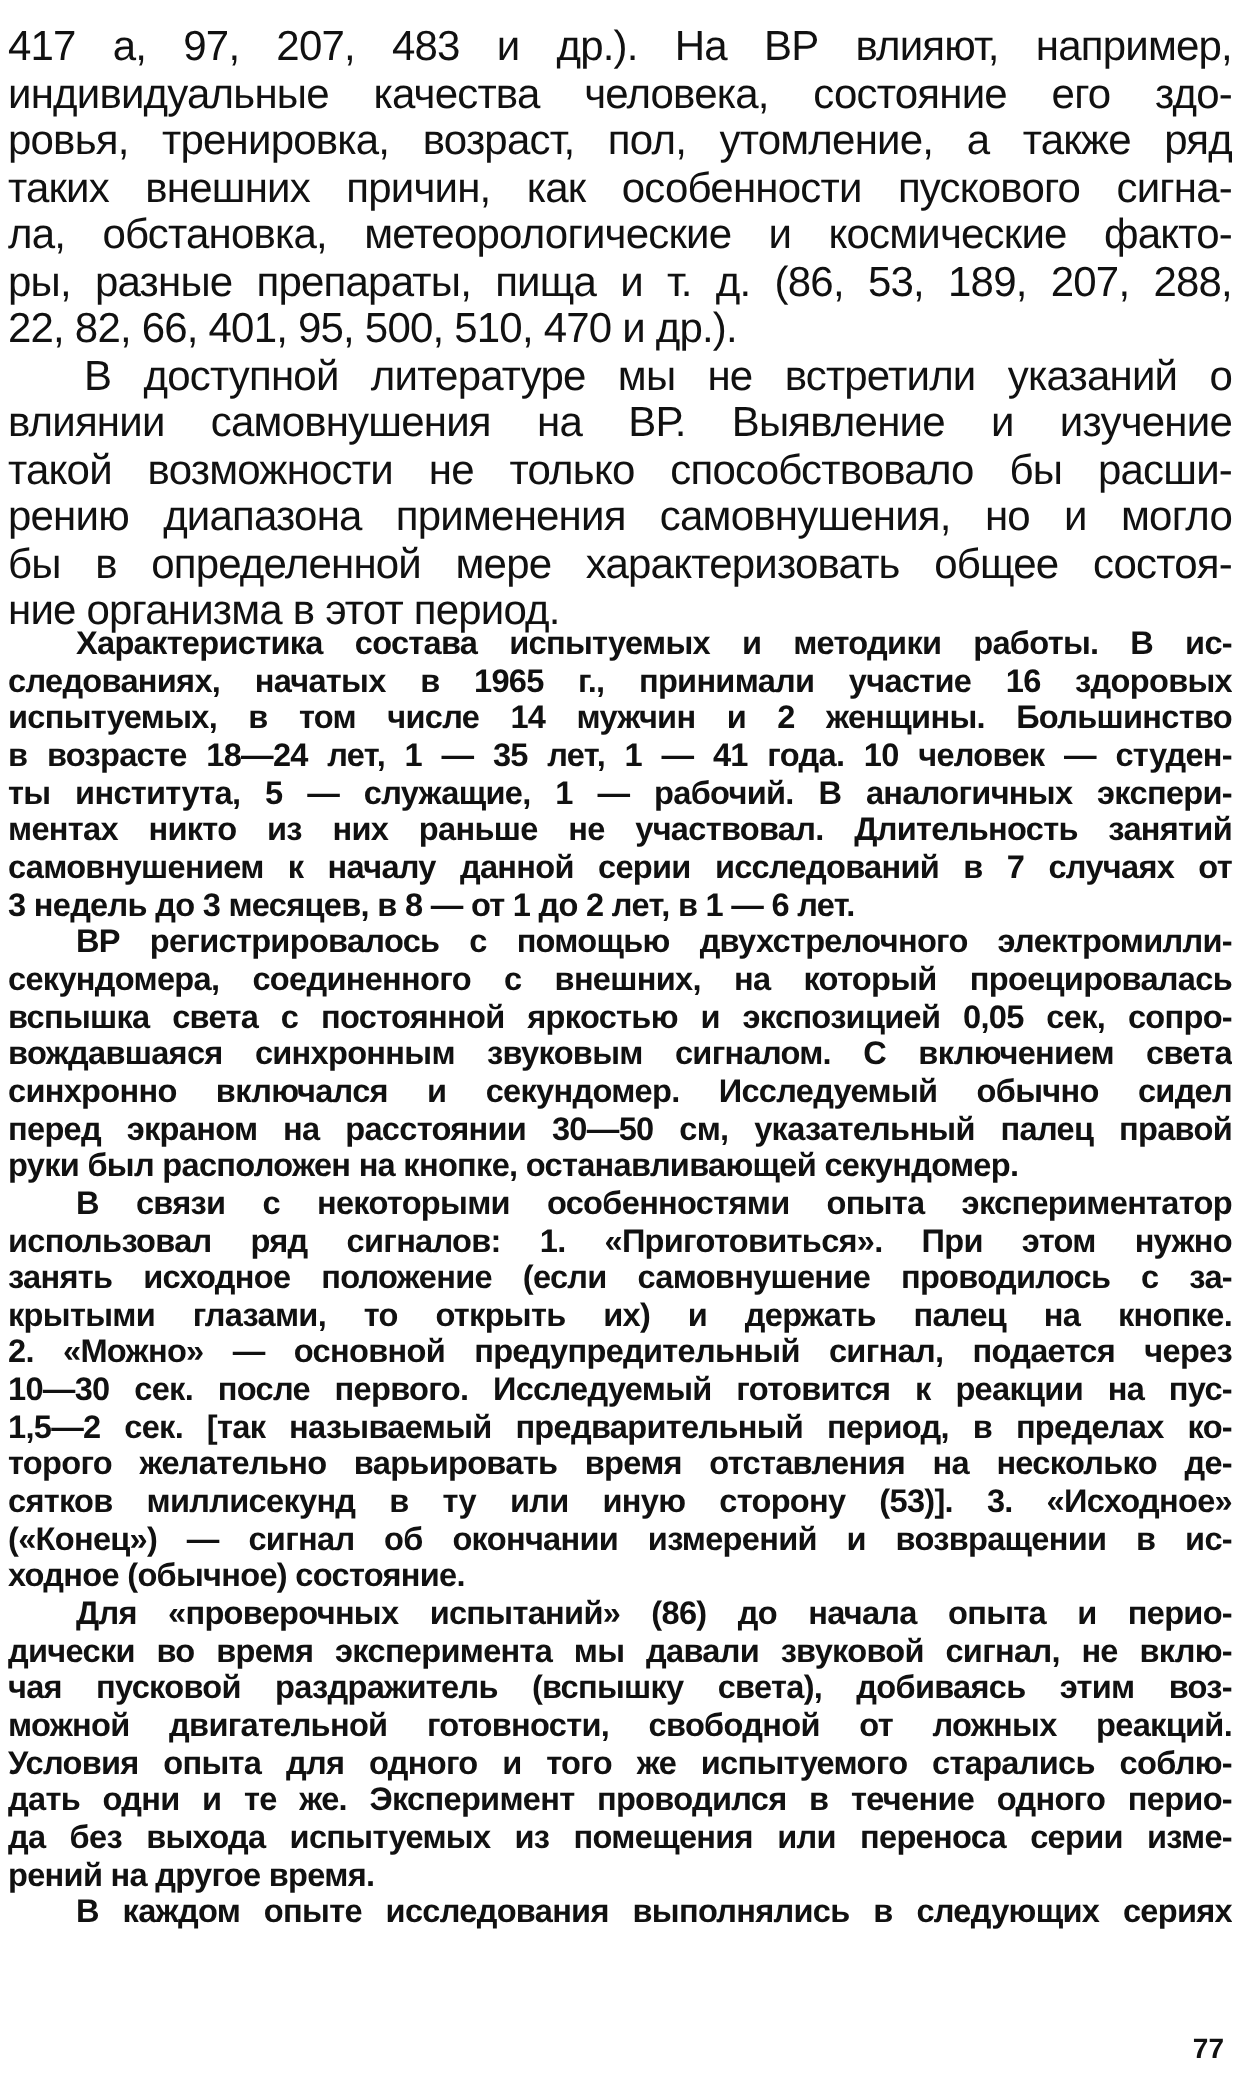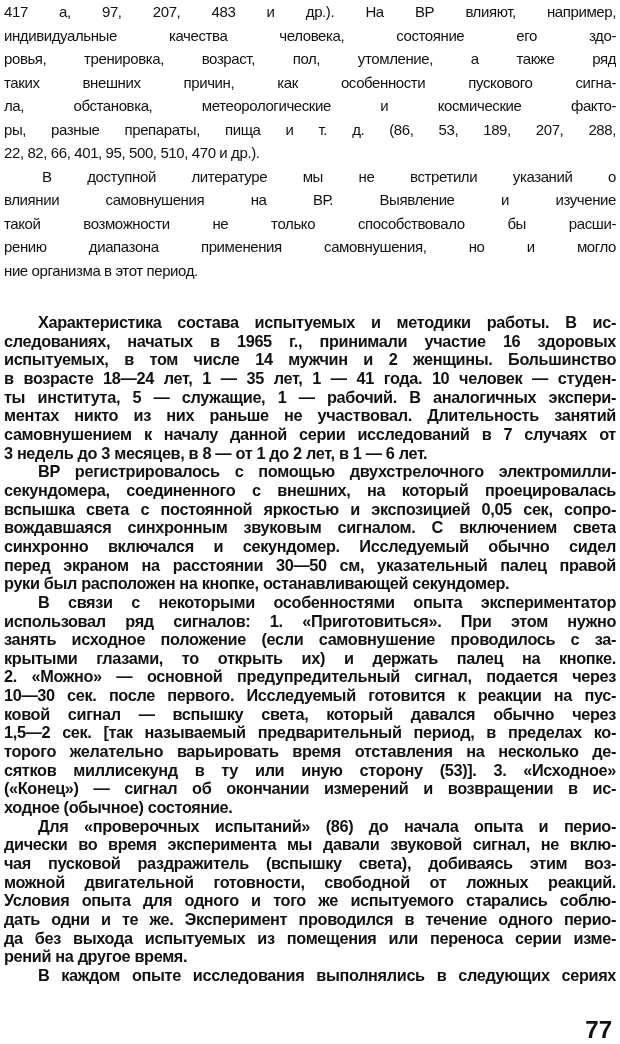--- a/index.html
+++ b/index.html
@@ -1,27 +1,27 @@
 <!DOCTYPE html>
 <html><head>
 <meta charset="utf-8">
 <style>
   html, body { margin:0; padding:0; background:#ffffff; }
   body { width:620px; height:1044px; overflow:hidden; position:relative; color:#111; }
   .page { position:absolute; left:4px; top:0; width:612px; }
-  .big { font-family:"Liberation Sans", sans-serif; font-size:15px; line-height:23.5px; font-stretch:condensed; }
+  .big { font-family:"Liberation Sans", sans-serif; font-size:21px; line-height:23.5px; font-stretch:condensed;margin-top:12px; }
   .small { font-family:"Liberation Sans", sans-serif; font-size:16.3px; line-height:18.65px; font-weight:bold; }
   .line { display:block; white-space:nowrap; text-align:justify; text-align-last:justify; overflow:hidden; }
   .line.last { text-align-last:left; }
   .indent { padding-left:38px; }
   .indent-s { padding-left:34px; }
   .sect-big { position:absolute; top:0; left:0; right:0; letter-spacing:-0.4px; }
   .sect-small { position:absolute; top:313px; left:0; right:0; letter-spacing:-0.35px; }
   .run-head { font-weight:bold;margin-top:12px; }
-  .pagenum { position:absolute; right:4px; top:1016px; font-family:"Liberation Sans", sans-serif; font-size:24px; font-weight:bold;margin-left:29px; }
+  .pagenum { position:absolute; right:4px; top:1016px; font-family:"Liberation Sans", sans-serif; font-size:14px; font-weight:bold;margin-left:29px; }
 </style>
 </head>
 <body>
 
 <div class="page">
 
   <div class="sect-big big">
     <div>
       <span class="line">417 а, 97, 207, 483 и др.). На ВР влияют, например,</span>
       <span class="line">индивидуальные качества человека, состояние его здо-</span>
@@ -29,20 +29,21 @@
       <span class="line">таких внешних причин, как особенности пускового сигна-</span>
       <span class="line">ла, обстановка, метеорологические и космические факто-</span>
       <span class="line">ры, разные препараты, пища и т. д. (86, 53, 189, 207, 288,</span>
       <span class="line last">22, 82, 66, 401, 95, 500, 510, 470 и др.).</span>
     </div>
     <div>
       <span class="line indent">В доступной литературе мы не встретили указаний о</span>
       <span class="line">влиянии самовнушения на ВР. Выявление и изучение</span>
       <span class="line">такой возможности не только способствовало бы расши-</span>
       <span class="line">рению диапазона применения самовнушения, но и могло</span>
+      <span class="line">бы в определенной мере характеризовать общее состоя-</span>
       <span class="line last">ние организма в этот период.</span>
     </div>
   </div>
 
   <div class="sect-small small">
     <div>
       <span class="line indent-s"><span class="run-head">Характеристика состава испытуемых и методики работы.</span><span> В ис-</span></span>
       <span class="line">следованиях, начатых в 1965 г., принимали участие 16 здоровых</span>
       <span class="line">испытуемых, в том числе 14 мужчин и 2 женщины. Большинство</span>
       <span class="line">в возрасте 18—24 лет, 1 — 35 лет, 1 — 41 года. 10 человек — студен-</span>
@@ -60,21 +61,20 @@
       <span class="line">перед экраном на расстоянии 30—50 см, указательный палец правой</span>
       <span class="line last">руки был расположен на кнопке, останавливающей секундомер.</span>
     </div>
     <div>
       <span class="line indent-s">В связи с некоторыми особенностями опыта экспериментатор</span>
       <span class="line">использовал ряд сигналов: 1. «Приготовиться». При этом нужно</span>
       <span class="line">занять исходное положение (если самовнушение проводилось с за-</span>
       <span class="line">крытыми глазами, то открыть их) и держать палец на кнопке.</span>
       <span class="line">2. «Можно» — основной предупредительный сигнал, подается через</span>
       <span class="line">10—30 сек. после первого. Исследуемый готовится к реакции на пус-</span>
-      <span class="line">ковой сигнал — вспышку света, который давался обычно через</span>
       <span class="line">1,5—2 сек. [так называемый предварительный период, в пределах ко-</span>
       <span class="line">торого желательно варьировать время отставления на несколько де-</span>
       <span class="line">сятков миллисекунд в ту или иную сторону (53)]. 3. «Исходное»</span>
       <span class="line">(«Конец») — сигнал об окончании измерений и возвращении в ис-</span>
       <span class="line last">ходное (обычное) состояние.</span>
     </div>
     <div>
       <span class="line indent-s">Для «проверочных испытаний» (86) до начала опыта и перио-</span>
       <span class="line">дически во время эксперимента мы давали звуковой сигнал, не вклю-</span>
       <span class="line">чая пусковой раздражитель (вспышку света), добиваясь этим воз-</span>

